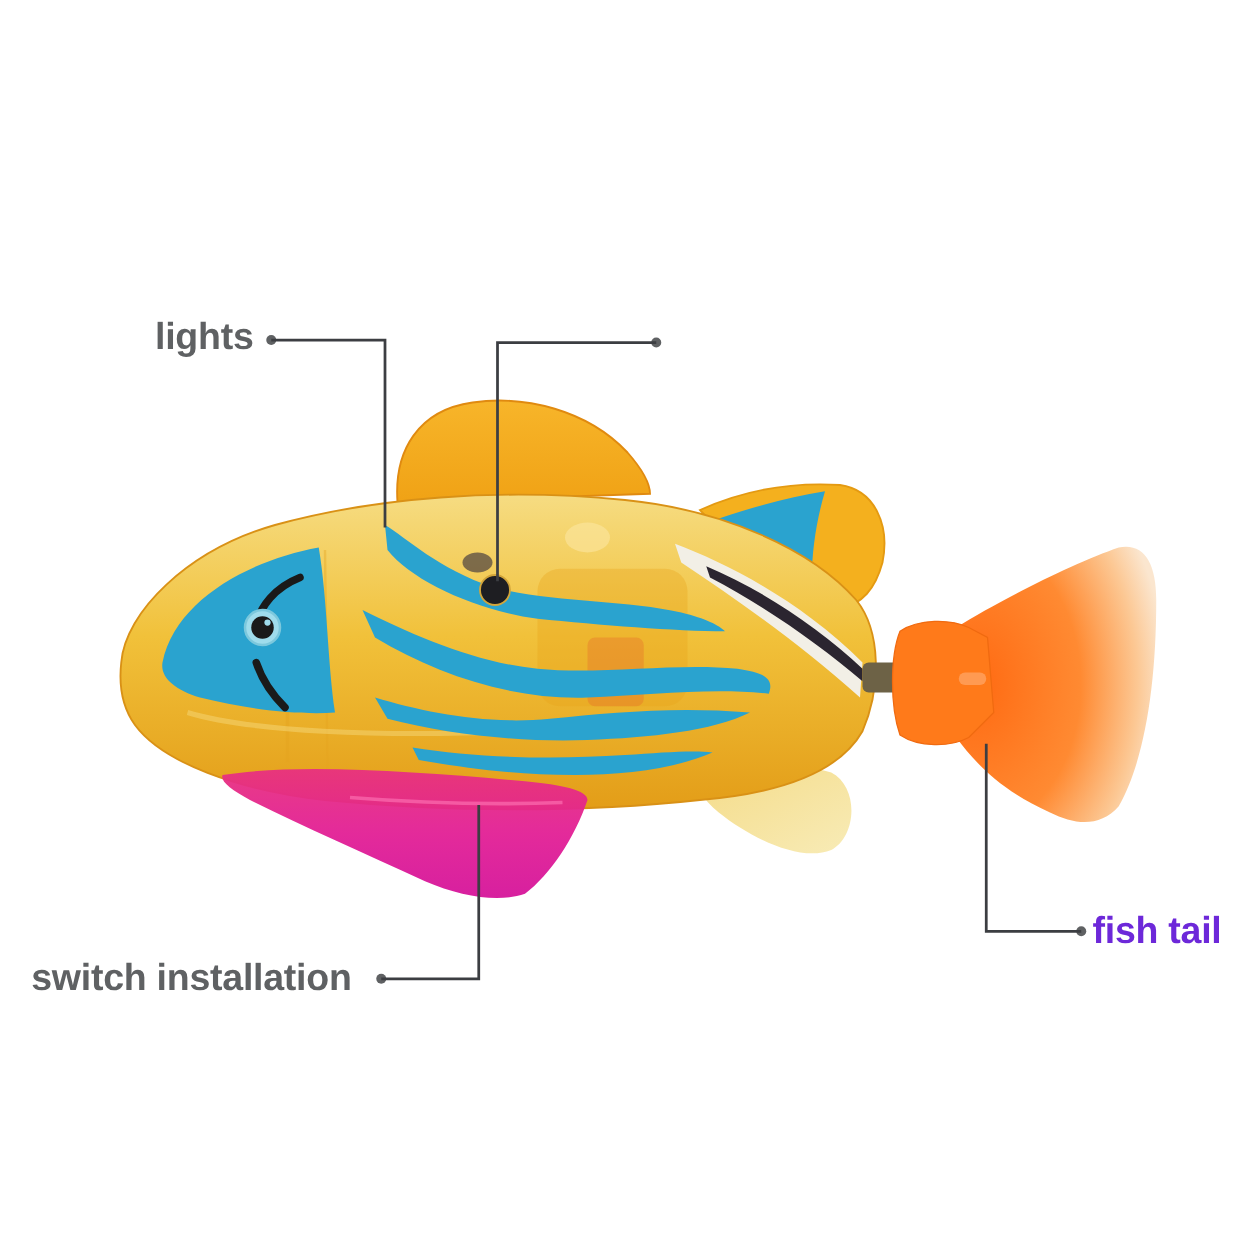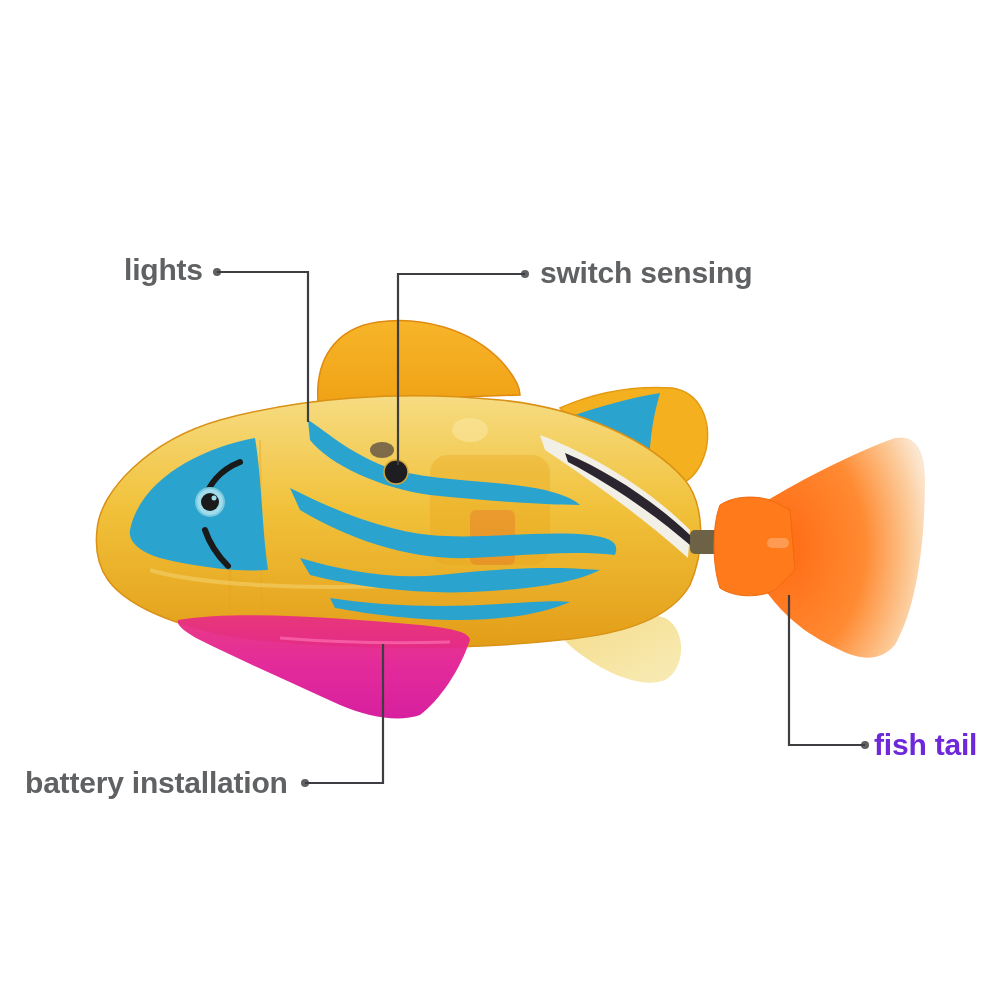--- a/index.html
+++ b/index.html
@@ -135,16 +135,15 @@
       </g>
 
       <g>
         <circle cx="865" cy="735" r="4" fill="#5f6163" stroke="none"></circle>
         <polyline points="865,735 789,735 789,585" stroke="#3c3e42"></polyline>
       </g>
     </g>
   </svg>
 
   <div class="label" style="left:124px; top:243px; color:#5f6163;">lights</div>
-  <div class="label" style="left:540px; top:246px; color:#5f6163;">switch sensing</div>
-  <div class="label" style="left:25px; top:756px; color:#5f6163;">battery installation</div>
+  <div class="label" style="left:25px; top:756px; color:#5f6163;">switch installation</div>
   <div class="label" style="left:874px; top:718px; color:#6d28d9;">fish tail</div>
 </div>
 
 </body></html>

